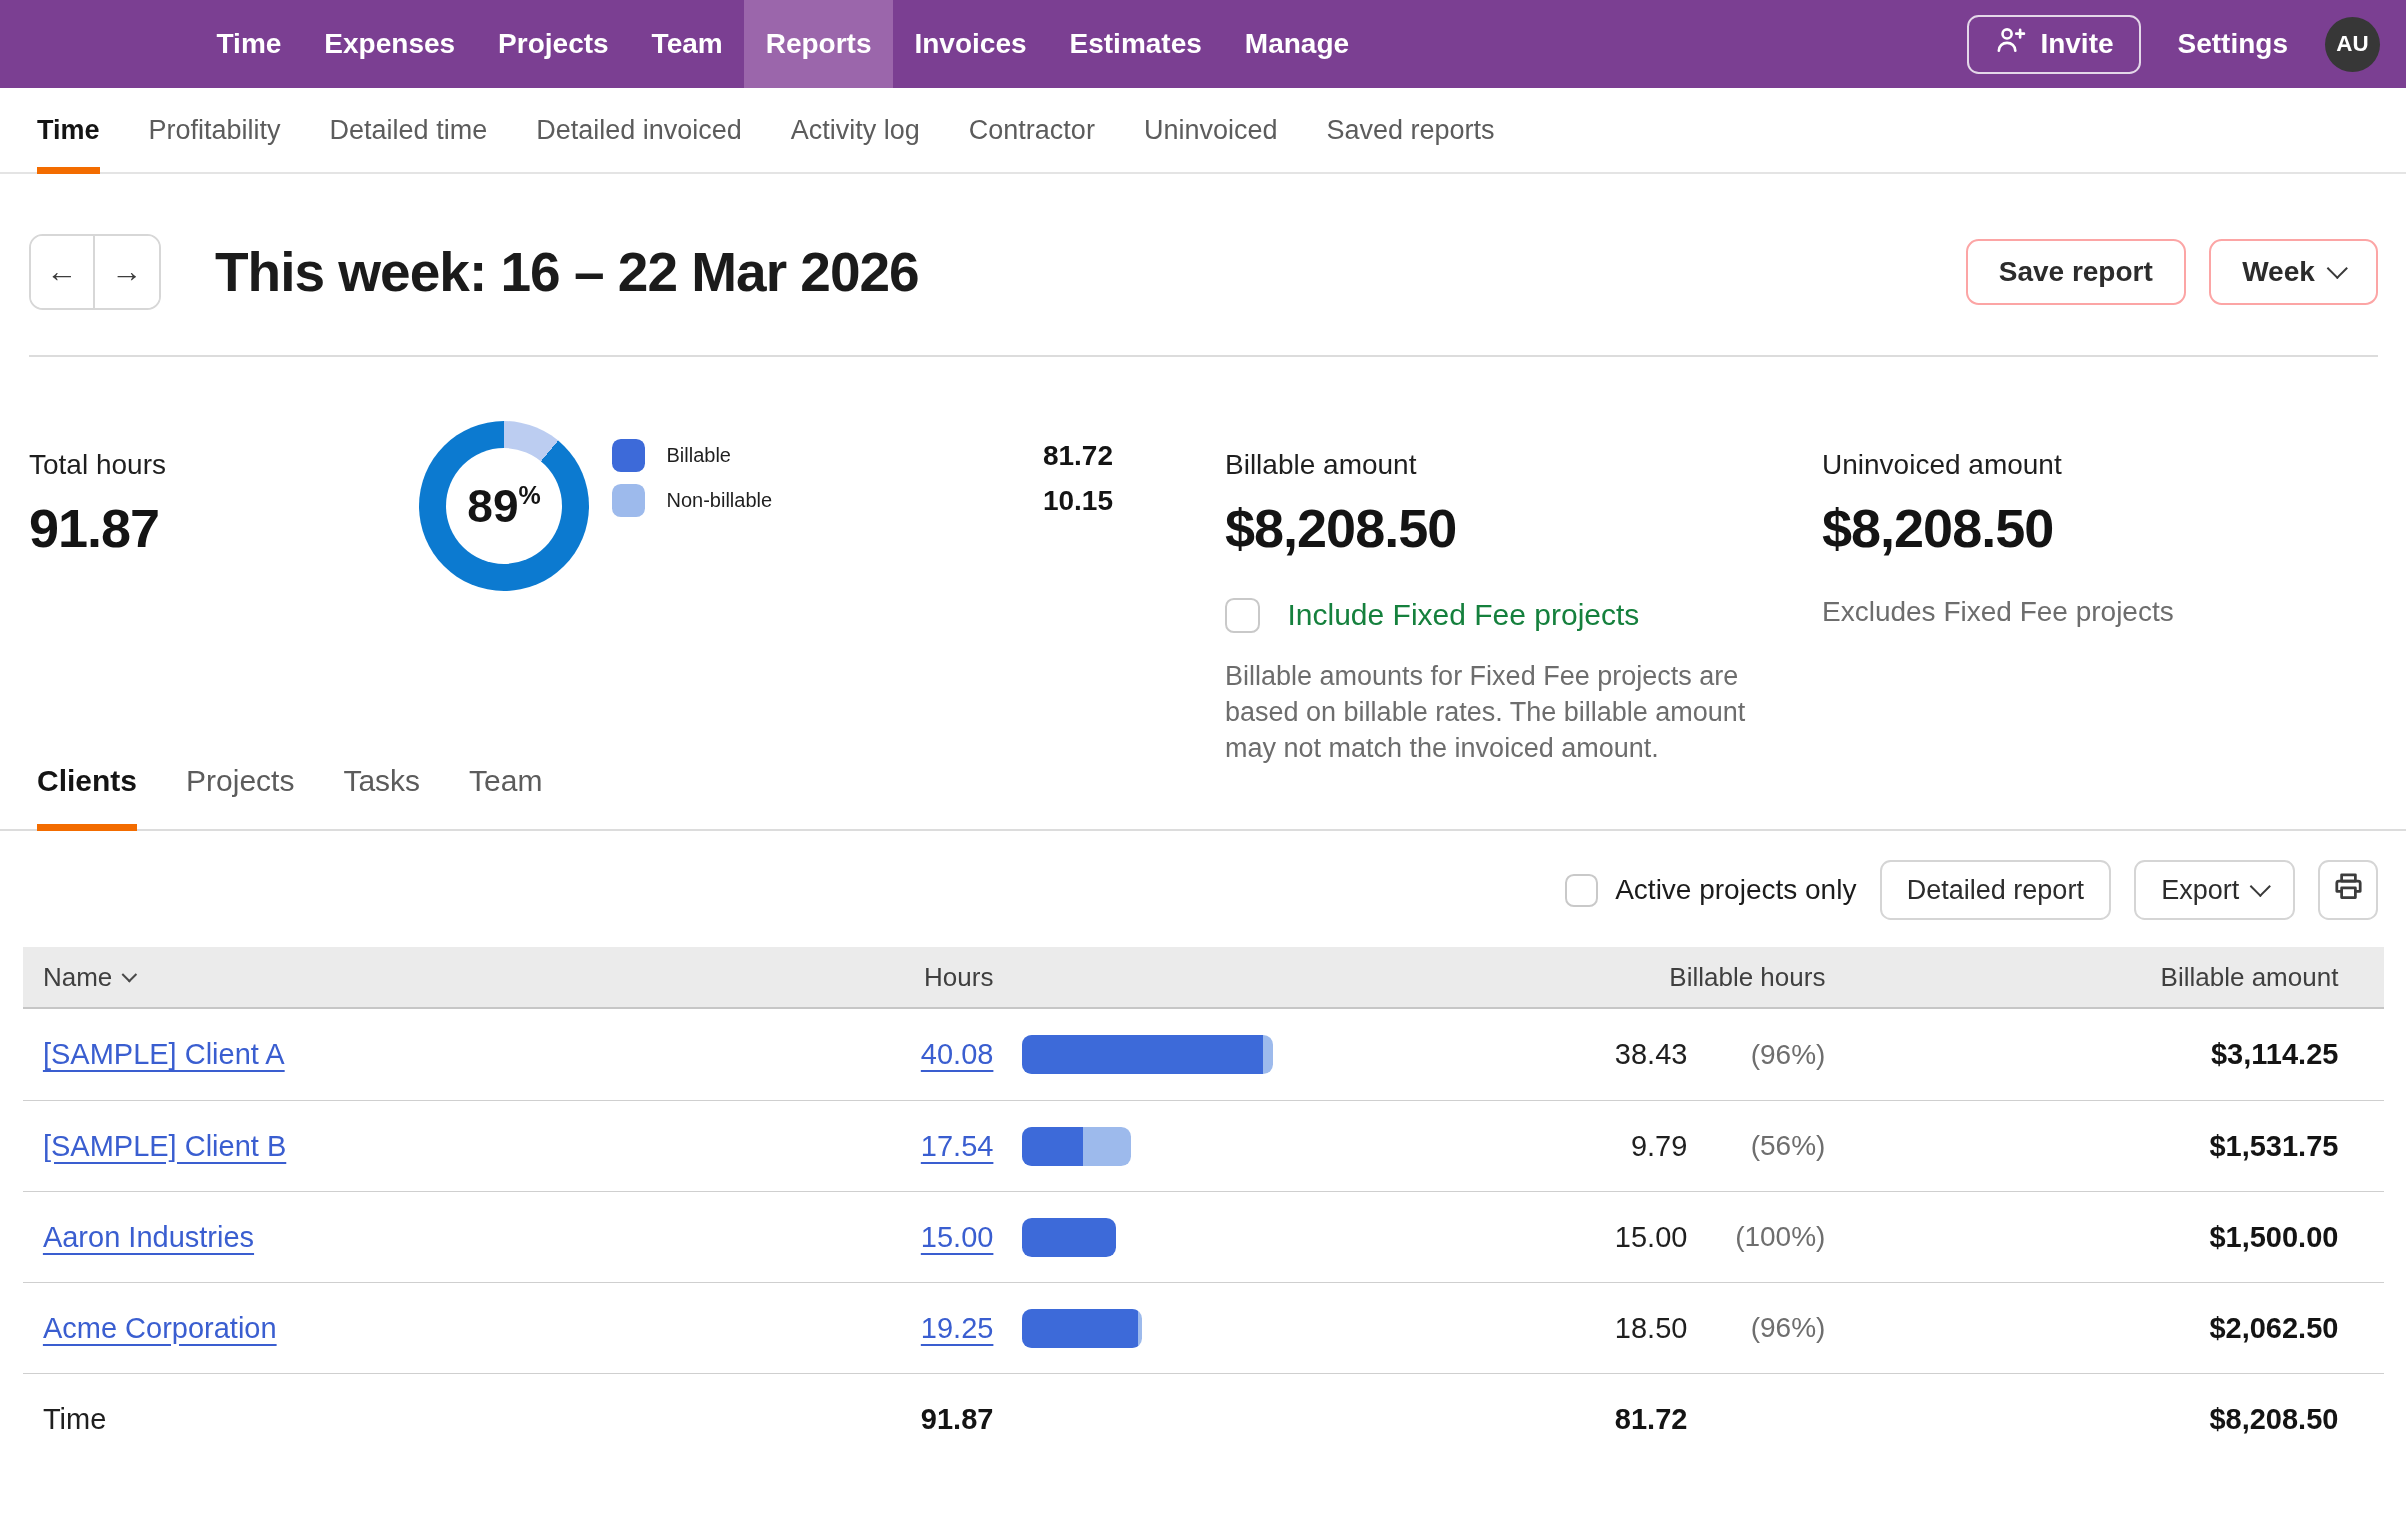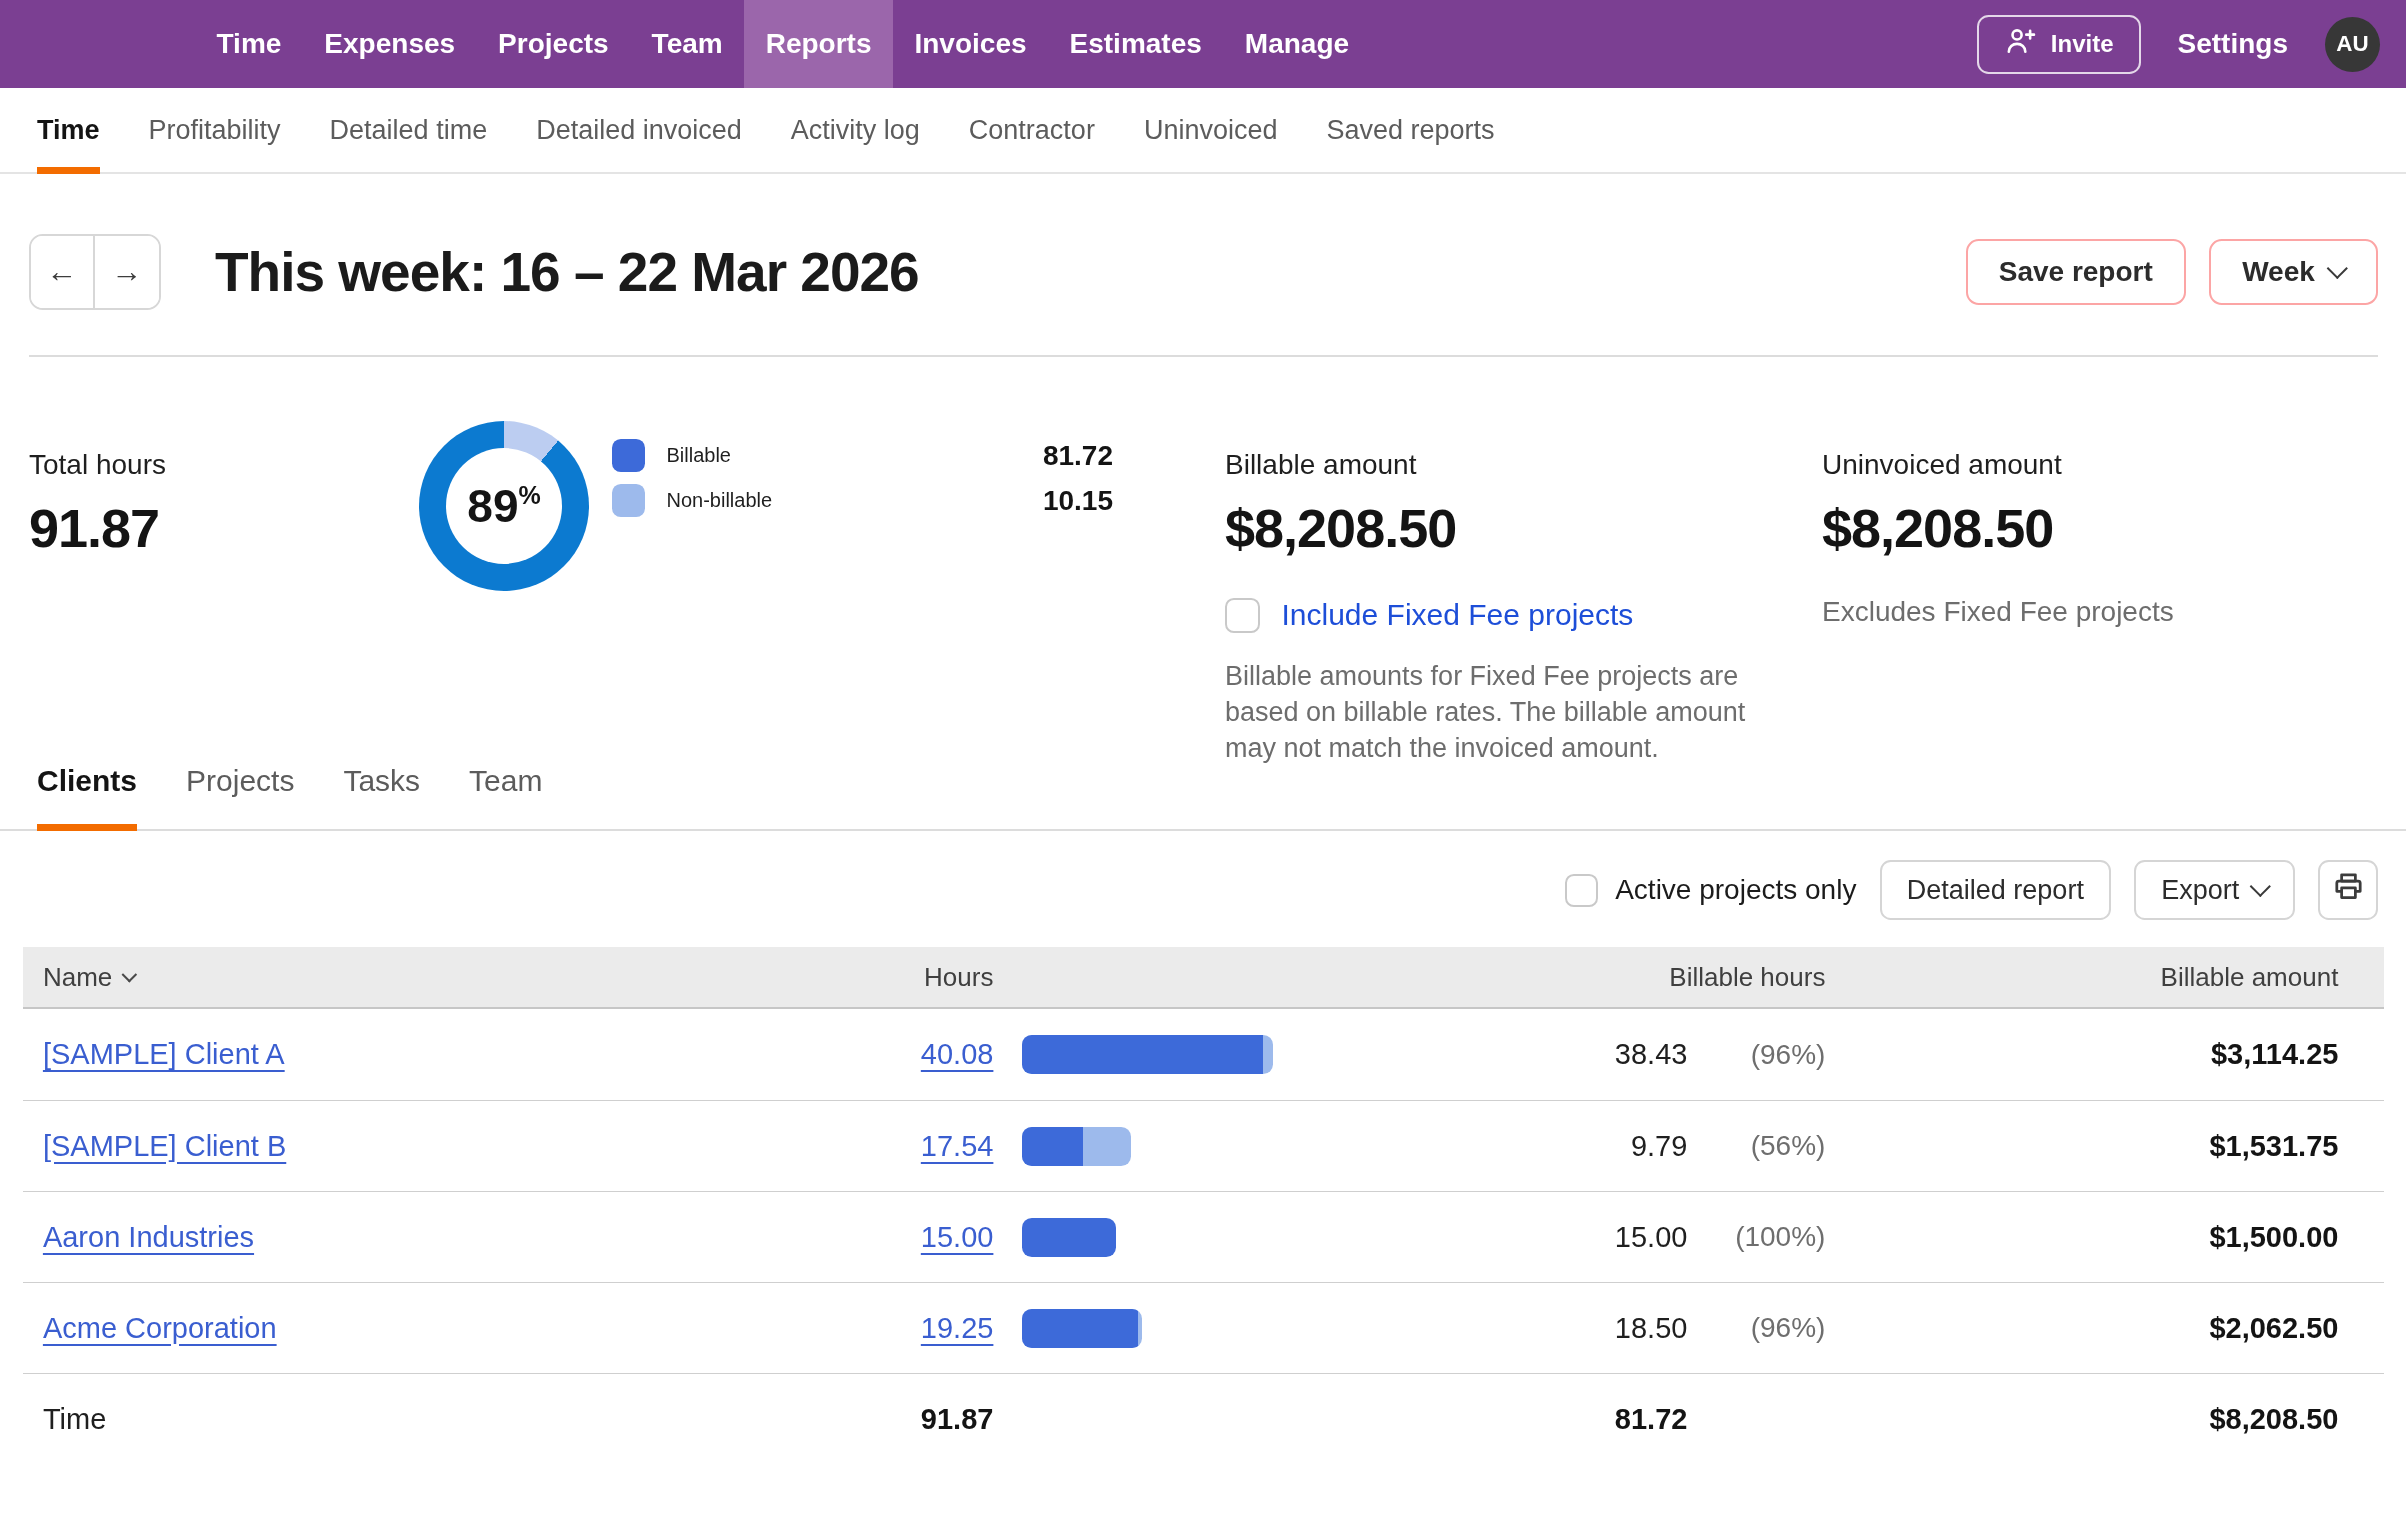--- a/index.html
+++ b/index.html
@@ -6,21 +6,21 @@
   html,body { width:2407px; height:1516px; background:#ffffff; overflow:hidden;
     font-family:"Liberation Sans","DejaVu Sans",sans-serif; color:#1f1f1f; }
 
   
   .topnav { height:88px; background:#7b3f92; display:flex; align-items:stretch; padding-left:195px; }
   .topnav-item { display:flex; align-items:center; padding:0 21.5px; color:#ffffff;
     font-size:28px; font-weight:700; cursor:pointer; }
   .topnav-item.active { background:#9b66ab; }
   .topnav-right { margin-left:auto; display:flex; align-items:center; gap:37px; padding-right:27px; }
   .invite-btn { display:flex; align-items:center; gap:13.7px; border:2px solid rgba(255,255,255,.8);
-    border-radius:11.7px; height:59px; padding:0 25px; color:#fff; font-size:24px; font-weight:700; cursor:pointer; }
+    border-radius:11.7px; height:59px; padding:0 25px; color:#fff; font-size:28px; font-weight:700; cursor:pointer; }
   .invite-btn svg { width:33px; height:33px; }
   .settings-link { color:#fff; font-size:28px; font-weight:700; cursor:pointer; }
   .avatar { width:55px; height:55px; border-radius:50%; background:#373737; color:#fff;
     display:flex; align-items:center; justify-content:center; font-size:22.4px; font-weight:700; cursor:pointer; }
 
   
   .reporttabs { height:86px; border-bottom:2px solid #e4e4e4; display:flex; align-items:center; padding-left:37px; }
   .rtab { position:relative; height:100%; display:flex; align-items:center; margin-right:49px;
     font-size:27px; color:#5c5c5c; cursor:pointer; }
   .rtab.active { color:#141414; font-weight:700; }
@@ -52,21 +52,21 @@
   .donut-pct-sign { font-size:25px; font-weight:700; vertical-align:17.6px; }
   .legend { position:absolute; left:612px; top:76px; width:501px; }
   .legend-row { display:flex; align-items:center; height:45px; }
   .legend-swatch { width:33px; height:33px; border-radius:8.8px; margin-right:21.5px; }
   .legend-label { font-size:20px; color:#1f1f1f; flex:1; }
   .legend-value { font-size:28px; font-weight:700; color:#141414; }
   .billable-col { position:absolute; left:1225px; top:92px; width:546px; }
   .checkbox-row { display:flex; align-items:center; margin-top:39px; }
   .checkbox { width:35px; height:35px; border:2px solid #c9c9c9; border-radius:8.8px; background:#fff;
     margin-right:21.5px; flex:none; cursor:pointer; }
-  .checkbox-label { font-size:30px; color:#1d4ed8; cursor:pointer; }
+  .checkbox-label { font-size:30px; color:#15803d; cursor:pointer;margin-left:6px; }
   .fee-note { margin-top:25px; font-size:27px; line-height:36px; color:#6d6d6d; }
   .uninvoiced-col { position:absolute; left:1822px; top:92px; }
   .uninvoiced-note { margin-top:37px; font-size:28px; color:#6d6d6d; }
 
   
   .grouptabs { height:92px; border-bottom:2px solid #dcdcdc; display:flex; align-items:flex-end; padding-left:37px; }
   .gtab { position:relative; margin-right:49px; padding-bottom:31px; font-size:30px; color:#5c5c5c; cursor:pointer; }
   .gtab.active { color:#141414; font-weight:700; }
   .gtab.active::after { content:""; position:absolute; left:0; right:0; bottom:-2px; height:6.8px; background:#f36c00; }
 

